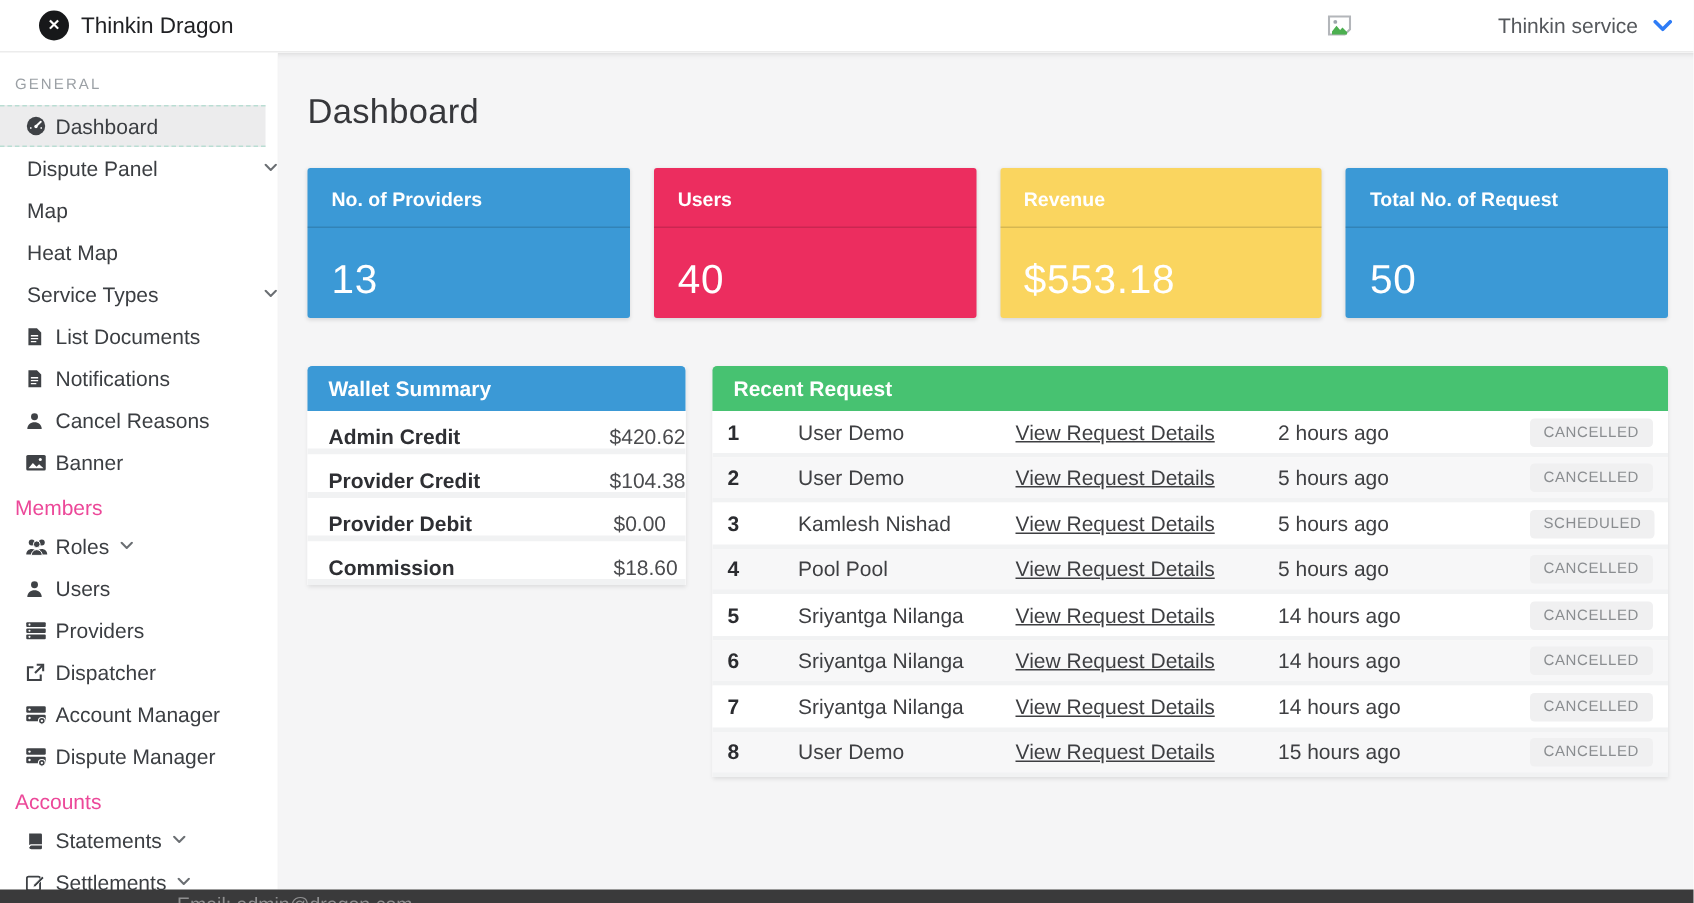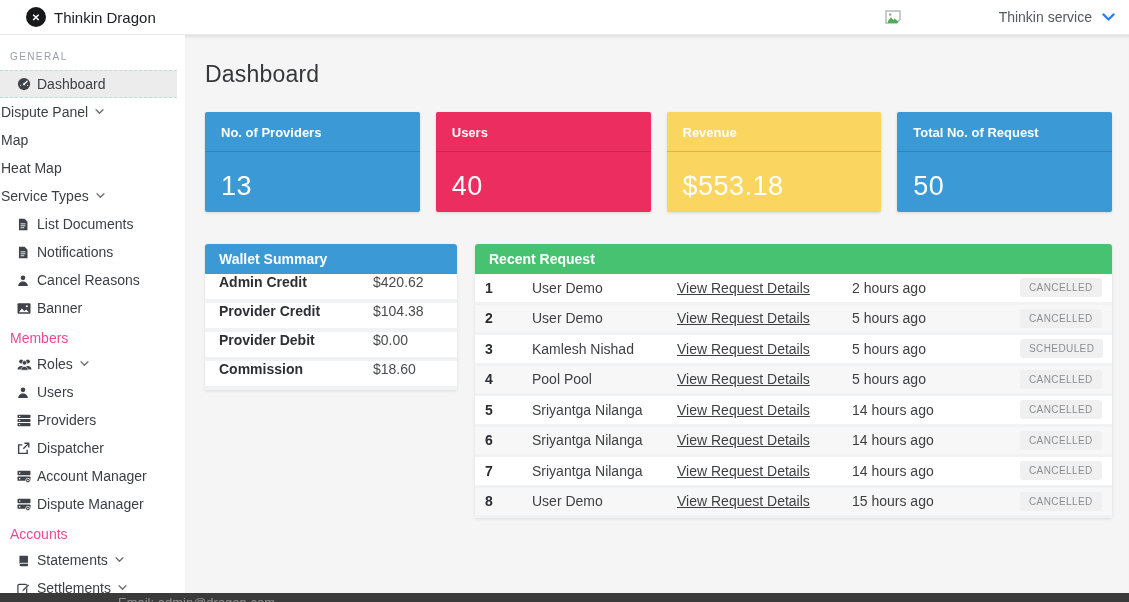--- a/index.html
+++ b/index.html
@@ -19,43 +19,43 @@
   .service-name { font-size:14px; color:#55585c; margin-right:10px; }
 
   
   .layout { display:flex; height:558px; }
   .sidebar { width:185px; background:#fff; flex:none; padding-top:6px; }
   .side-section { font-size:14px; color:#ec4899; padding:8px 0 4px 10px; }
   .side-section.caps { font-size:10px; color:#9ba0a5; letter-spacing:1.4px; padding:10px 0 8px 10px; }
   .side-item { display:flex; align-items:center; padding:5px 0 5px 17px; font-size:14px;
     color:#3b3e42; height:28px; cursor:pointer; }
   .side-item .ic { width:20px; display:inline-flex; align-items:center; flex:none; }
-  .side-item.noicon { padding-left:1px; }
+  .side-item.noicon { padding-left:18px;justify-content:space-between; }
   .side-item.active { background:#ececed; border-top:1px dashed #b9ddd3; border-bottom:1px dashed #b9ddd3; margin-right:8px; }
   .side-item .chev { margin-left:7px; display:inline-flex; }
 
   .main { flex:1; background:#f5f5f6; padding:0 17px 0 20px; position:relative;
     box-shadow:inset 0 4px 5px -4px rgba(0,0,0,0.18); }
   .page-title { font-size:23px; font-weight:400; color:#36373b; margin-top:26px; letter-spacing:0.2px; }
 
   
   .cards { display:flex; gap:16px; margin-top:24px; }
   .card { flex:1; height:100px; border-radius:2px; color:#fff; box-shadow:0 1px 3px rgba(0,0,0,0.12); }
   .card-label { font-size:13px; font-weight:bold; padding:13px 16px 11px 16px;
     border-bottom:1px solid rgba(0,0,0,0.14); }
   .card-value { font-size:27px; padding:19px 16px 0 16px; letter-spacing:0.5px; }
 
   
   .panels { display:flex; gap:18px; margin-top:32px; align-items:flex-start; }
   .panel-head { height:30px; line-height:30px; color:#fff; font-size:14px; font-weight:bold;
     padding-left:14px; border-radius:3px 3px 0 0; }
   .wallet { width:252px; flex:none; box-shadow:0 1px 3px rgba(0,0,0,0.10); }
   .wallet-rows { background:#fff; }
-  .wallet-row { display:flex; align-items:flex-start; height:29px; padding-left:14px;
-    border-bottom:4px solid #f1f2f3; background:#fff; }
+  .wallet-row { display:flex; align-items:flex-end; height:29px; padding-left:14px;
+    border-bottom:4px solid #f1f2f3; background:#fff;gap:36px; }
   .wallet-row .wl { width:154px; font-size:14px; font-weight:bold; color:#2e2f33; }
   .wallet-row .wv { font-size:14px; color:#4a4b4e; }
 
   .recent { flex:1; box-shadow:0 1px 3px rgba(0,0,0,0.10); }
   .recent-rows { background:#fff; }
   .recent-row { display:grid; grid-template-columns:47px 145px 175px 168px auto;
     align-items:center; height:30.5px; padding-left:10px; border-bottom:3px solid #f1f2f3;
     background:#fff; font-size:14px; color:#3e3f42; }
   .recent-row:nth-child(even) { background:#f7f7f8; }
   .recent-row .rn { font-weight:bold; color:#2b2c30; }

